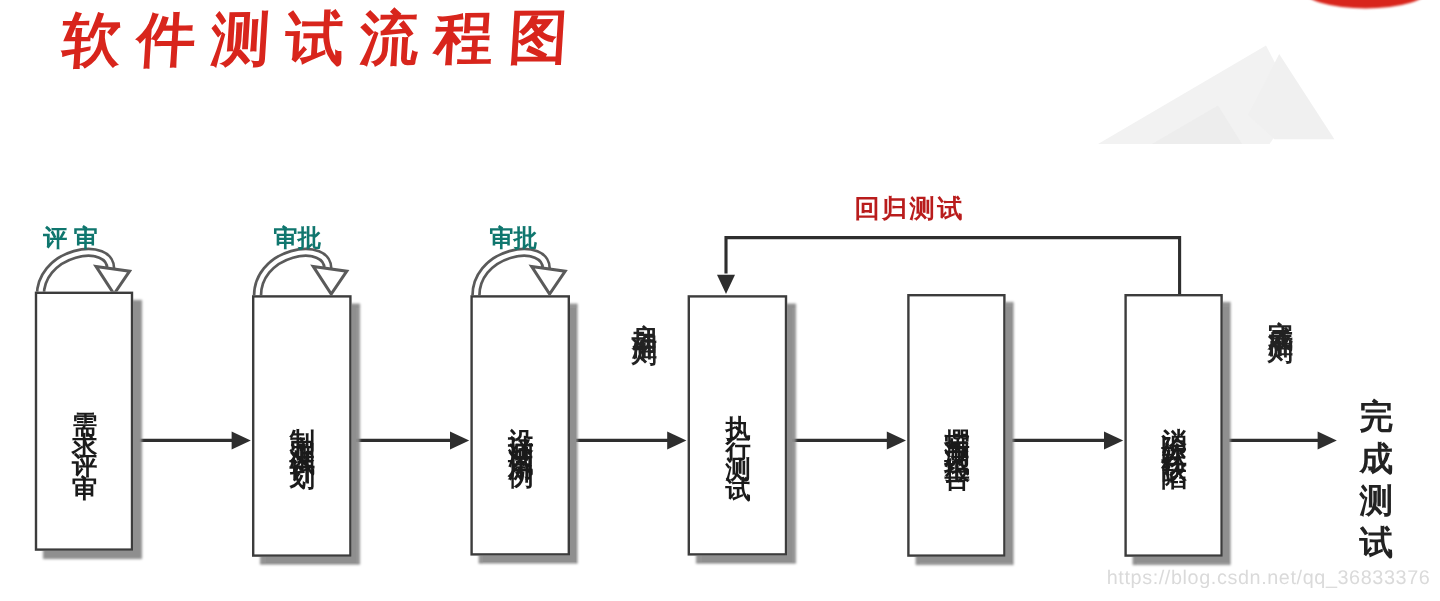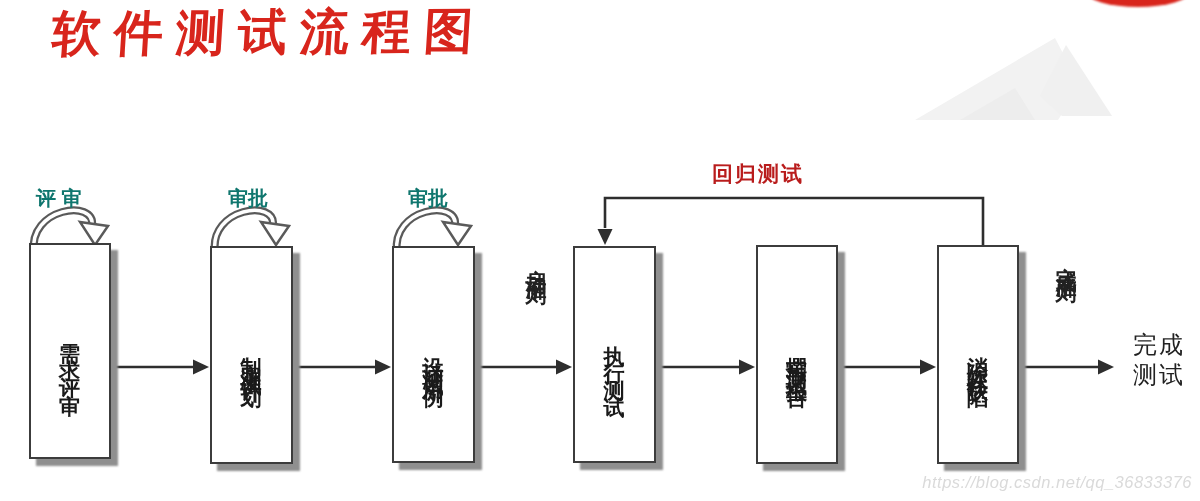--- a/index.html
+++ b/index.html
@@ -53,29 +53,29 @@
     white-space:nowrap;letter-spacing:2px;
   }
   .side-vlabel{
     position:absolute;writing-mode:vertical-rl;text-orientation:upright;
     font-size:21px;font-weight:bold;color:#222;letter-spacing:5px;line-height:1;
   }
   .start-criteria{left:526px;top:252px;}
   .finish-criteria{left:1056px;top:250px;}
   .finish-label{
     position:absolute;left:1133px;top:330px;width:56px;
-    font-size:24px;font-weight:normal;color:#222;line-height:1.25;
+    font-size:28px;font-weight:bold;color:#222;line-height:1.25;
     word-break:break-all;letter-spacing:2px;
   }
   
   .connectors{position:absolute;left:0;top:0;pointer-events:none;}
   
   .watermark{
     position:absolute;right:8px;bottom:9px;
-    font-size:16.5px;color:#dadada;letter-spacing:0.5px;font-style:italic;
+    font-size:16.5px;color:#dadada;letter-spacing:0.5px;
   }
   
   .faint-logo{position:absolute;left:0;top:0;pointer-events:none;}
 </style>
 </head>
 <body>
 
 <div class="canvas">
 
   <div class="red-arc"></div>

